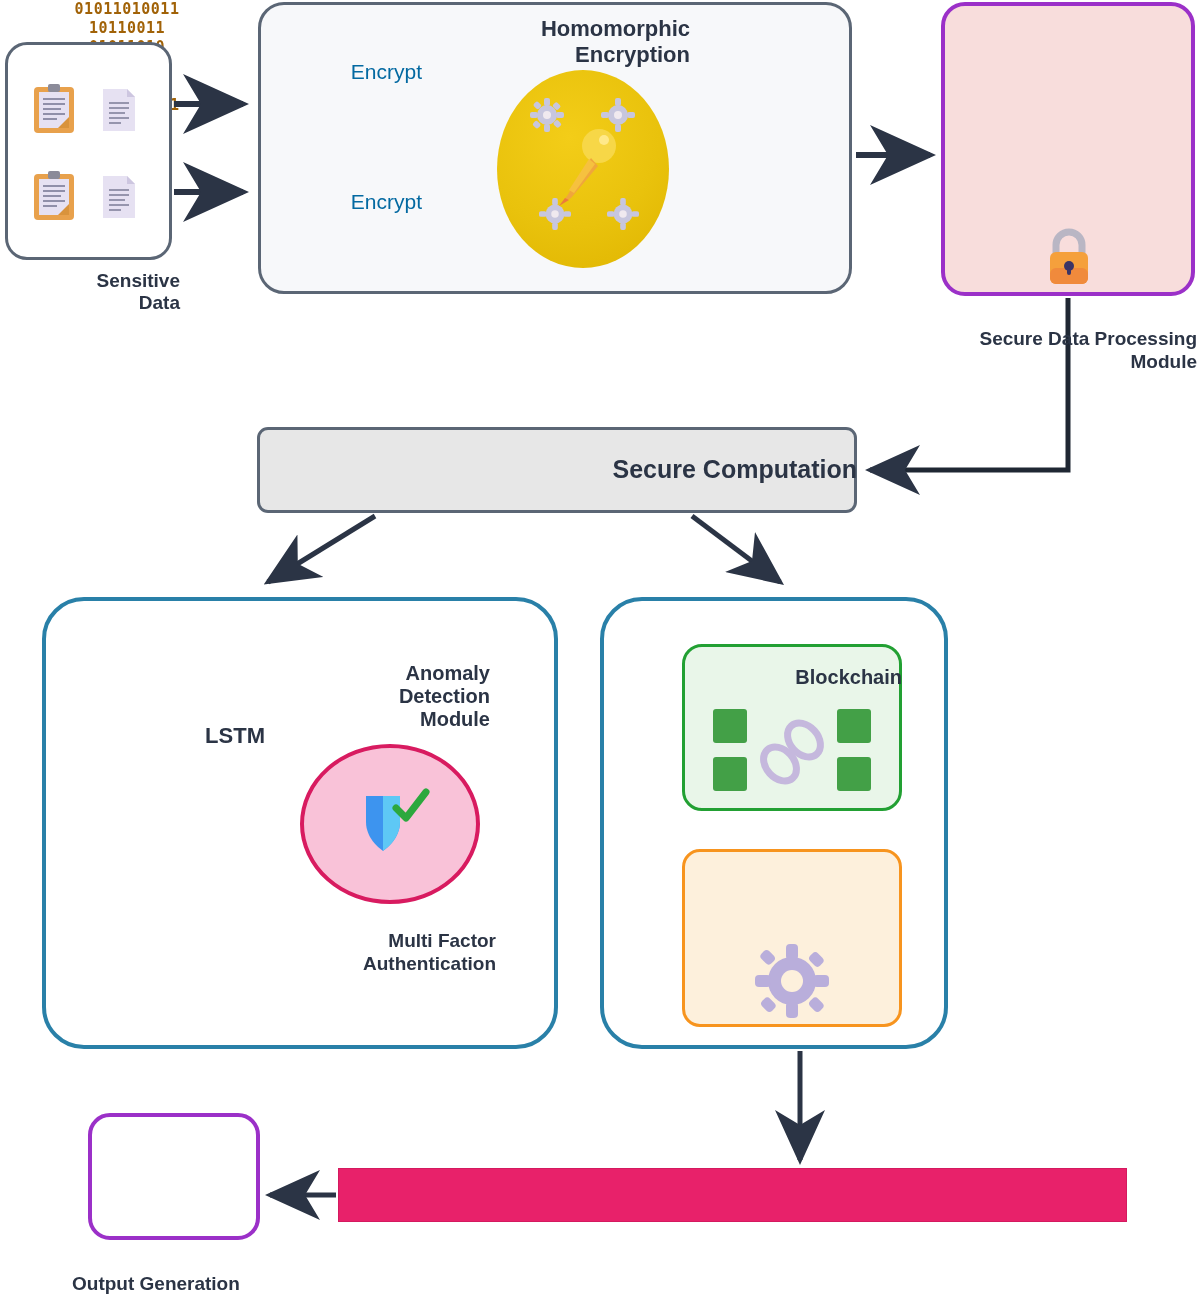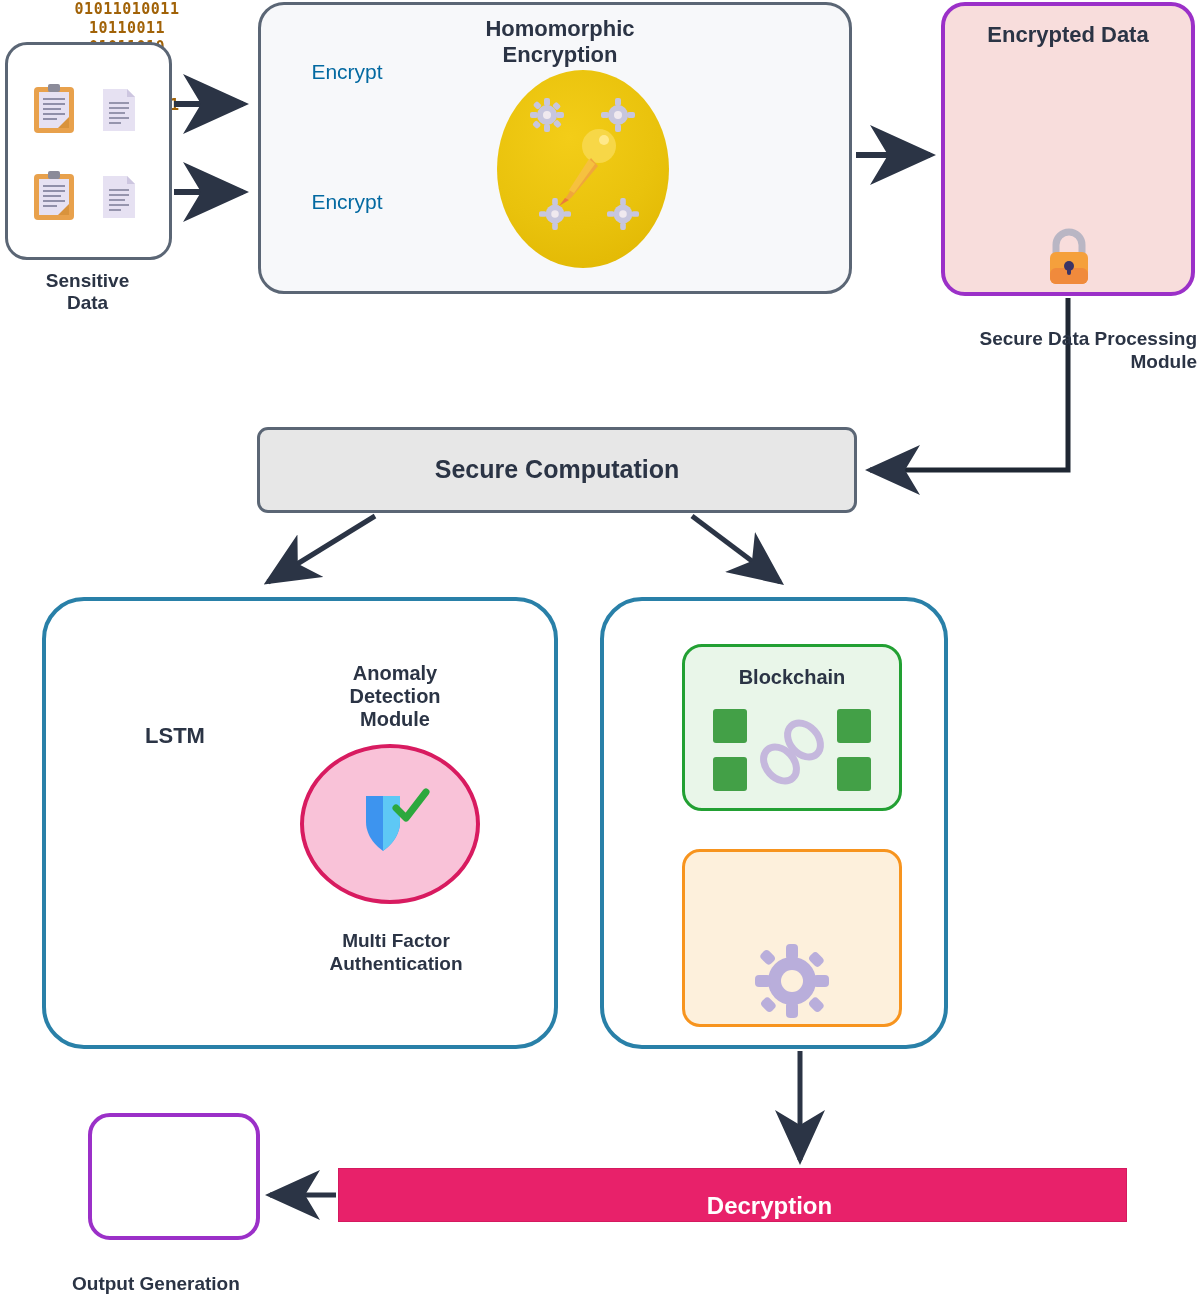--- a/index.html
+++ b/index.html
@@ -2,21 +2,21 @@
 <html><head>
 <meta charset="utf-8">
 <style>
   html,body{margin:0;padding:0;background:#ffffff;}
   body{font-family:"Liberation Sans", sans-serif;}
   #stage{position:relative;width:1200px;height:1306px;background:#fff;overflow:hidden;}
   .abs{position:absolute;}
   svg.layer{position:absolute;left:0;top:0;width:1200px;height:1306px;pointer-events:none;}
 
   .box{position:absolute;box-sizing:border-box;}
-  .lbl{position:absolute;color:#2b3445;font-weight:bold;text-align:center;line-height:1.16;}
+  .lbl{position:absolute;color:#2b3445;font-weight:bold;text-align:right;line-height:1.16;}
   .plain{font-weight:normal;color:#0369a1;}
 
   
   #sensitive-card{left:5px;top:42px;width:167px;height:218px;border:3px solid #5b6675;border-radius:22px;background:#fff;}
   #sensitive-label{left:-5px;top:270px;width:185px;font-size:19px;}
 
   
   #he-card{left:258px;top:2px;width:594px;height:292px;border:3px solid #5b6675;border-radius:26px;background:#f7f8fa;}
   #he-title{left:430px;top:16px;width:260px;font-size:22px;}
   #encrypt-1{left:272px;top:60px;width:150px;font-size:21px;}
@@ -44,21 +44,21 @@
 
   
   #right-panel{left:600px;top:597px;width:348px;height:452px;border:4px solid #2980a8;border-radius:42px;background:#fff;}
   #bc-box{left:682px;top:644px;width:220px;height:167px;border:3px solid #22a033;border-radius:20px;background:#e9f6e9;}
   #bc-label{left:682px;top:666px;width:220px;font-size:20px;}
   #dk-box{left:682px;top:849px;width:220px;height:178px;border:3px solid #f7941e;border-radius:18px;background:#fdf0dc;}
   #dk-label{left:690px;top:872px;width:204px;font-size:17px;line-height:1.26;}
 
   
   #dec-bar{left:338px;top:1168px;width:789px;height:54px;background:#e8216a;border:1px solid #d41a5f;}
-  #dec-label{left:338px;top:1192px;width:847px;font-size:24px;color:#ffffff;padding-left:8px;}
+  #dec-label{left:338px;top:1218px;width:847px;font-size:24px;color:#ffffff;padding-left:8px;}
 
   
   #out-card{left:88px;top:1113px;width:172px;height:127px;border:4px solid #9b30c8;border-radius:22px;background:#fff;}
   #out-bits{left:88px;top:1140px;width:172px;text-align:center;color:#8b46b8;
      font-family:"DejaVu Sans Mono", monospace;font-size:15px;font-weight:bold;line-height:1.38;letter-spacing:.5px;}
   #out-label{left:72px;top:1273px;width:280px;font-size:19px;text-align:left;}
 </style>
 </head>
 <body>
 
@@ -199,21 +199,20 @@
     <svg class="abs" style="left:54px;top:56px;" width="70" height="90" viewBox="0 0 70 90">
       <circle cx="48" cy="20" r="17" fill="#f7d747"></circle>
       <circle cx="53" cy="14" r="5" fill="#ffe98a"></circle>
       <path d="M40,32 L16,70 L10,78 L20,72 L47,40 Z" fill="#f0a63c"></path>
       <path d="M38,33 L18,64 L23,67 L44,38 Z" fill="#f6c13f"></path>
       <path d="M14,72 L8,80 L18,74 Z" fill="#ec7b3c"></path>
     </svg>
   </div>
 
   <div class="box" id="enc-card"></div>
-  <div class="lbl" id="enc-title">Encrypted Data</div>
   <div id="enc-bits">
     <div>01011010011</div>
     <div>10110011</div>
     <div>01011010</div>
     <div>11011010</div>
     <div>01110101</div>
     <div>01011010101</div>
   </div>
   <svg class="abs" style="left:1040px;top:228px;" width="58" height="62" viewBox="0 0 58 62">
     <path d="M16,26 V17 a13,13 0 0 1 26,0 V26" fill="none" stroke="#b9b6c4" stroke-width="7"></path>

